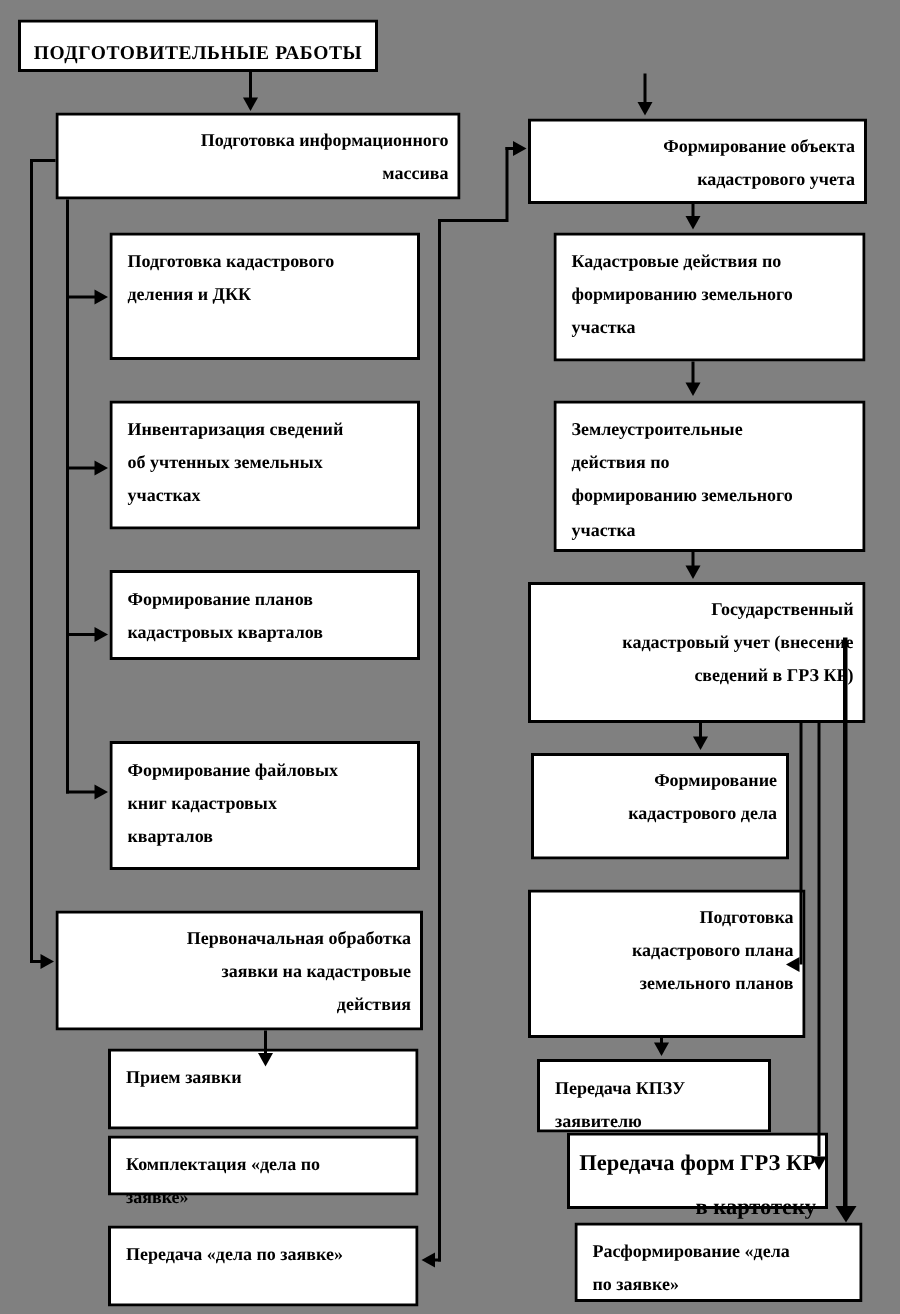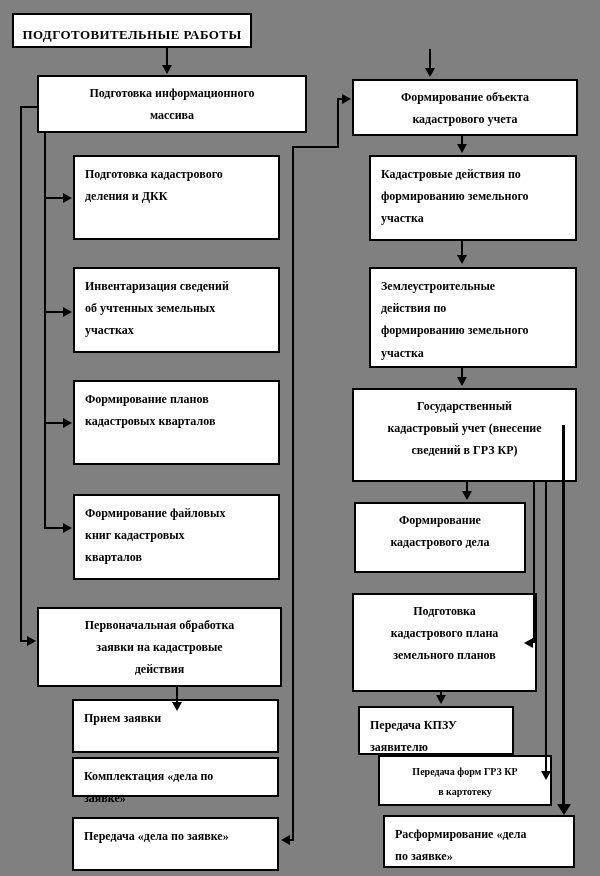--- a/index.html
+++ b/index.html
@@ -14,24 +14,24 @@
     position:absolute;
     background:#ffffff;
     border:2px solid #000;
     box-sizing:border-box;
     color:#000;
     font-weight:bold;
     font-size:12px;
     line-height:1.85;
     white-space:pre-line;
   }
-  .tc{text-align:center;padding:5px 6px 0;}
+  .tc{text-align:right;padding:5px 6px 0;}
   .tl{text-align:left;padding:6px 8px 0 10px;}
   .title{font-size:13px;text-align:center;padding-top:8px;letter-spacing:.4px;white-space:nowrap;}
-  .small{font-size:10px;line-height:1.95;padding-top:5px;}
+  .small{font-size:15px;line-height:1.95;padding-top:5px;}
   .h,.v{position:absolute;background:#000;}
   .h{height:2px;}
   .v{width:2px;}
   .thick{width:3px;}
   .ad,.ar,.al,.adb{position:absolute;width:0;height:0;}
   .ad{border-left:5px solid transparent;border-right:5px solid transparent;border-top:9px solid #000;}
   .adb{border-left:7px solid transparent;border-right:7px solid transparent;border-top:11px solid #000;}
   .ar{border-top:5px solid transparent;border-bottom:5px solid transparent;border-left:9px solid #000;}
   .al{border-top:5px solid transparent;border-bottom:5px solid transparent;border-right:9px solid #000;}
 </style>
@@ -45,21 +45,21 @@
   <div class="box tc" style="left:37px;top:75px;width:270px;height:58px">Подготовка информационного
 массива</div>
 
   <div class="box tl" style="left:73px;top:155px;width:207px;height:85px">Подготовка кадастрового
 деления и ДКК</div>
 
   <div class="box tl" style="left:73px;top:267px;width:207px;height:86px">Инвентаризация сведений
 об учтенных земельных
 участках</div>
 
-  <div class="box tl" style="left:73px;top:380px;width:207px;height:85px">Формирование планов
+  <div class="box tl" style="left:73px;top:380px;width:207px;height:60px">Формирование планов
 кадастровых кварталов</div>
 
   <div class="box tl" style="left:73px;top:494px;width:207px;height:86px">Формирование файловых
 книг кадастровых
 кварталов</div>
 
   <div class="box tc" style="left:37px;top:607px;width:245px;height:80px">Первоначальная обработка
 заявки на кадастровые
 действия</div>
 

